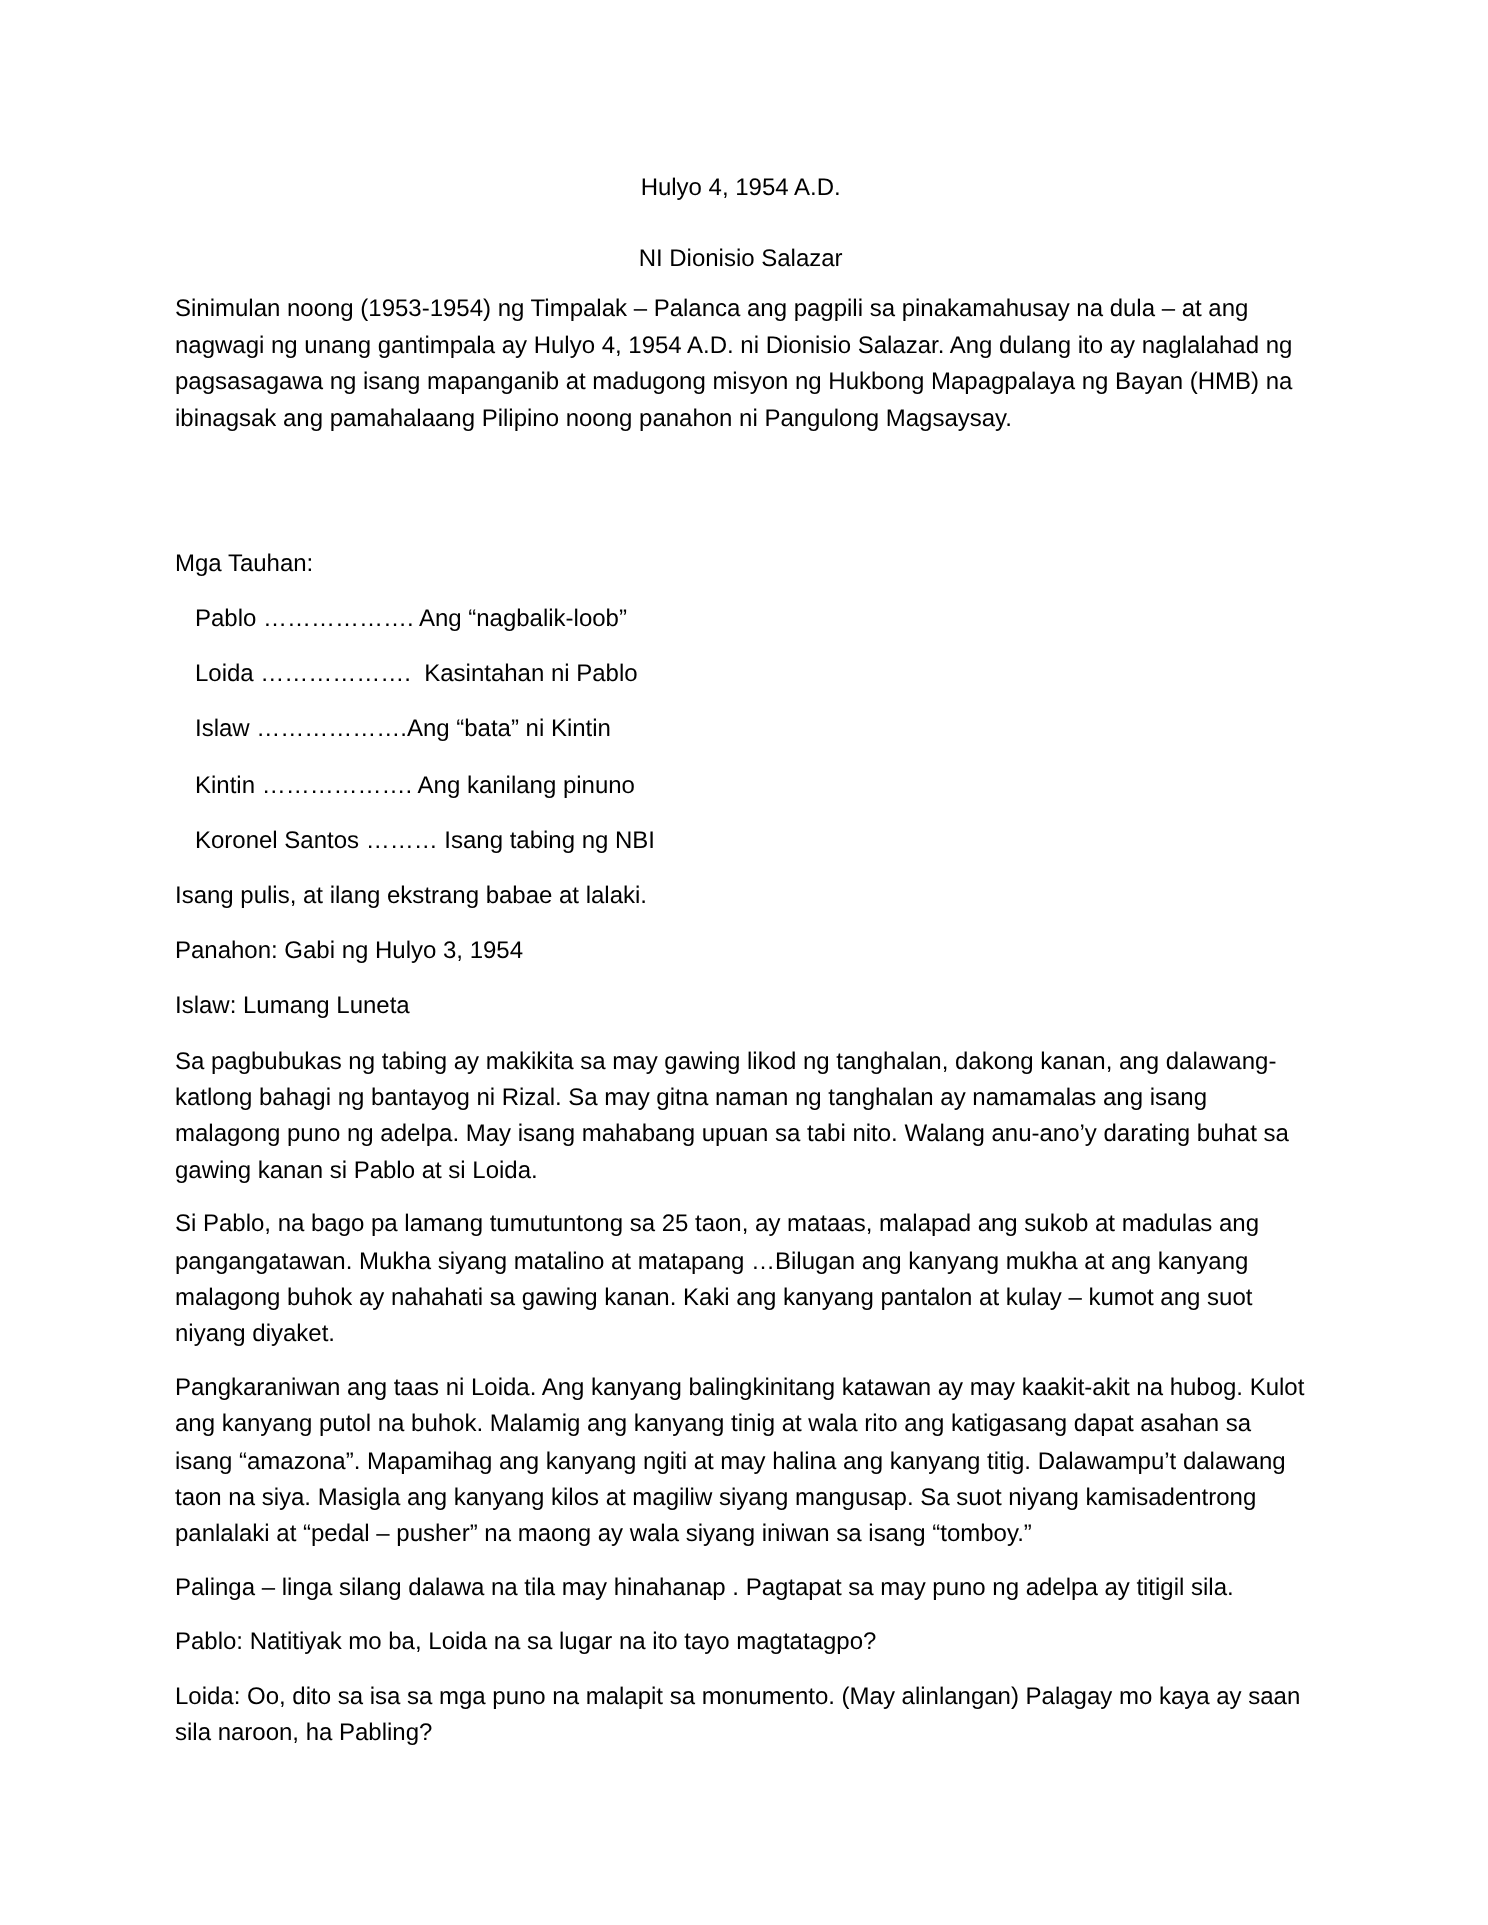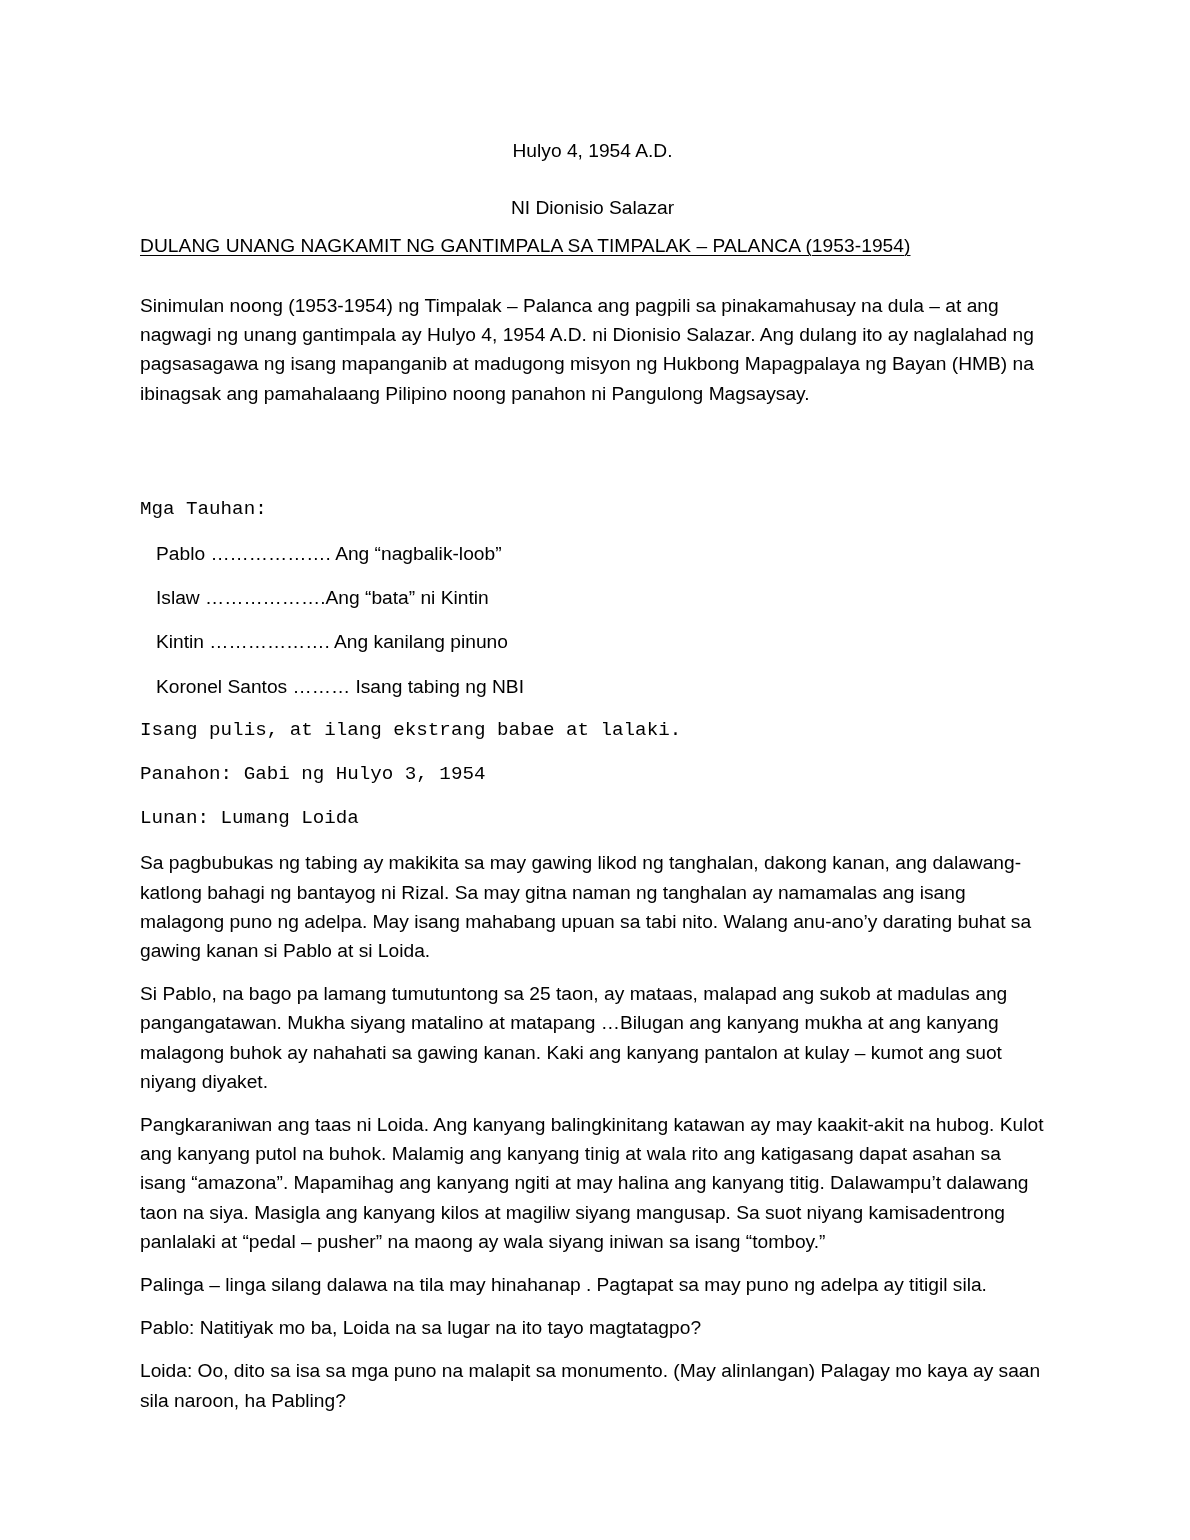--- a/index.html
+++ b/index.html
@@ -62,63 +62,62 @@
 
   .cast-line {
     margin: 0 0 15px 16px;
     line-height: 29.2px;
     white-space: pre;
   }
 
   .meta-line {
     margin: 0 0 15px 0;
     line-height: 29.2px;
-    font-family: Liberation Mono, monospace;
   }
 
   .block-para {
     margin: 0 0 14px 0;
   }
 
   .dialogue-line {
     margin: 0 0 14px 0;
   }
 </style>
 </head>
 <body>
 
 <div class="page">
   <div class="doc-body">
 
     <div class="center-line">Hulyo 4, 1954 A.D.</div>
 
     <div class="center-line second">NI Dionisio Salazar</div>
 
-    <div class="section-heading">DULANG UNANG NAGKAMIT NG GANTIMPALA SA TIMPALAK – PALANCA (1953-1954)</div>
 
     <p class="para">Sinimulan noong (1953-1954) ng Timpalak – Palanca ang pagpili sa pinakamahusay na dula – at ang nagwagi ng unang gantimpala ay Hulyo 4, 1954 A.D. ni Dionisio Salazar. Ang dulang ito ay naglalahad ng pagsasagawa ng isang mapanganib at madugong misyon ng Hukbong Mapagpalaya ng Bayan (HMB) na ibinagsak ang pamahalaang Pilipino noong panahon ni Pangulong Magsaysay.</p>
 
     <div class="spacer-line"></div>
 
     <div class="meta-line">Mga Tauhan:</div>
 
     <div class="cast-line"><span>Pablo</span><span> ………………. </span><span>Ang “nagbalik-loob”</span></div>
 
+    <div class="cast-line"><span>Loida</span><span> ……………….  </span><span>Kasintahan ni Pablo</span></div>
 
     <div class="cast-line"><span>Islaw</span><span> ……………….</span><span>Ang “bata” ni Kintin</span></div>
 
     <div class="cast-line"><span>Kintin</span><span> ………………. </span><span>Ang kanilang pinuno</span></div>
 
     <div class="cast-line"><span>Koronel Santos</span><span> ……… </span><span>Isang tabing ng NBI</span></div>
 
     <div class="meta-line">Isang pulis, at ilang ekstrang babae at lalaki.</div>
 
     <div class="meta-line">Panahon: Gabi ng Hulyo 3, 1954</div>
 
-    <div class="meta-line">Lunan: Lumang Loida</div>
+    <div class="meta-line">Islaw: Lumang Luneta</div>
 
     <p class="block-para">Sa pagbubukas ng tabing ay makikita sa may gawing likod ng tanghalan, dakong kanan, ang dalawang-katlong bahagi ng bantayog ni Rizal. Sa may gitna naman ng tanghalan ay namamalas ang isang malagong puno ng adelpa. May isang mahabang upuan sa tabi nito. Walang anu-ano’y darating buhat sa gawing kanan si Pablo at si Loida.</p>
 
     <p class="block-para">Si Pablo, na bago pa lamang tumutuntong sa 25 taon, ay mataas, malapad ang sukob at madulas ang pangangatawan. Mukha siyang matalino at matapang …Bilugan ang kanyang mukha at ang kanyang malagong buhok ay nahahati sa gawing kanan. Kaki ang kanyang pantalon at kulay – kumot ang suot niyang diyaket.</p>
 
     <p class="block-para">Pangkaraniwan ang taas ni Loida. Ang kanyang balingkinitang katawan ay may kaakit-akit na hubog. Kulot ang kanyang putol na buhok. Malamig ang kanyang tinig at wala rito ang katigasang dapat asahan sa isang “amazona”. Mapamihag ang kanyang ngiti at may halina ang kanyang titig. Dalawampu’t dalawang taon na siya. Masigla ang kanyang kilos at magiliw siyang mangusap. Sa suot niyang kamisadentrong panlalaki at “pedal – pusher” na maong ay wala siyang iniwan sa isang “tomboy.”</p>
 
     <p class="block-para">Palinga – linga silang dalawa na tila may hinahanap . Pagtapat sa may puno ng adelpa ay titigil sila.</p>
 
     <p class="dialogue-line">Pablo: Natitiyak mo ba, Loida na sa lugar na ito tayo magtatagpo?</p>

